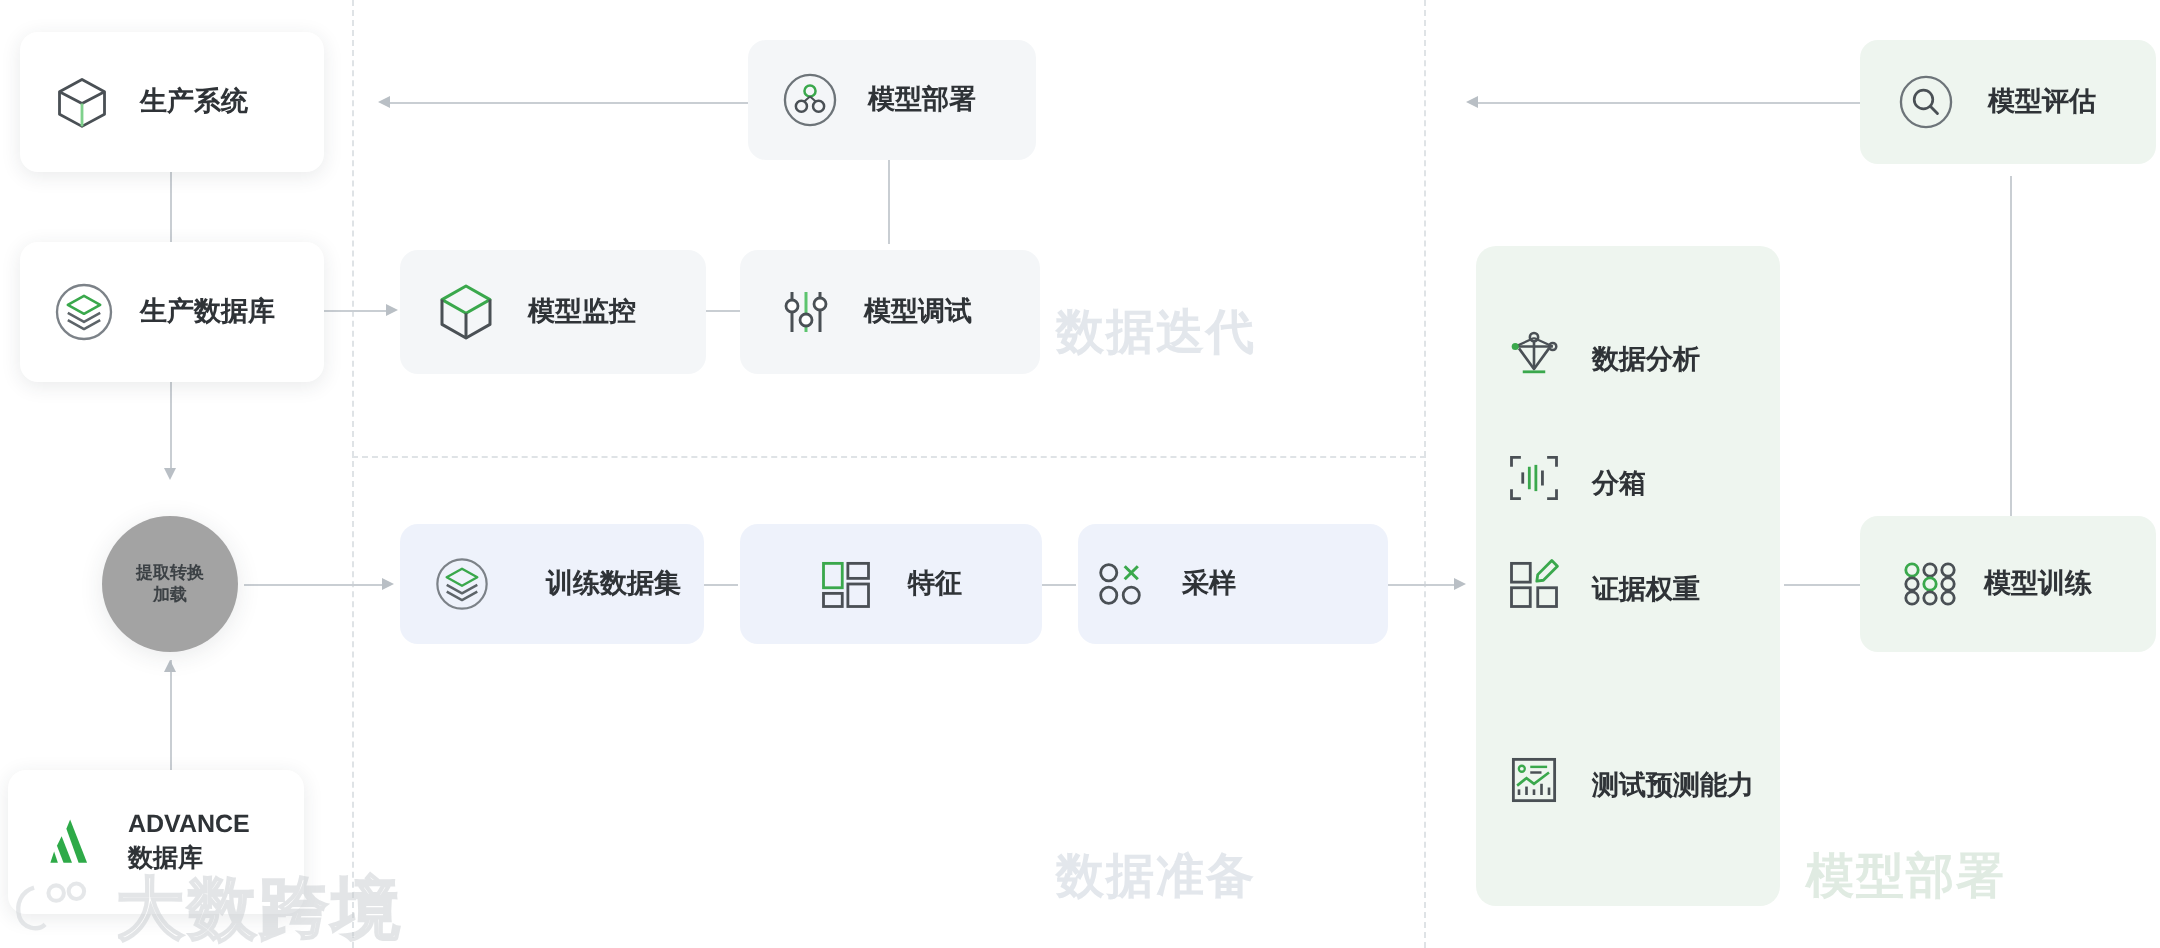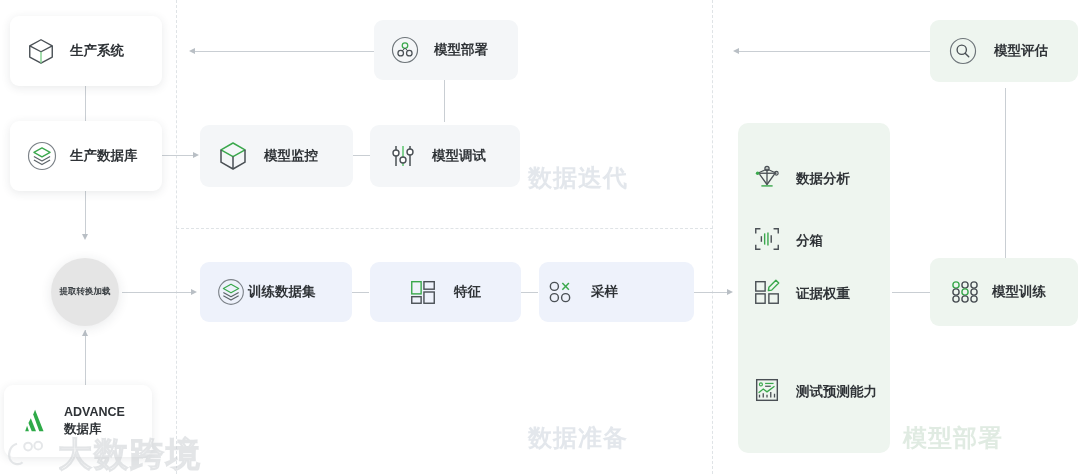--- a/index.html
+++ b/index.html
@@ -26,23 +26,23 @@
   
   .card{position:absolute;border-radius:9px;display:flex;align-items:center;box-sizing:border-box;}
   .card .ico{flex:0 0 auto;display:flex;align-items:center;justify-content:center;}
   .card .lbl{font-size:13.5px;font-weight:bold;color:#2f3337;line-height:1.35;white-space:nowrap;}
   .card-white{background:#ffffff;box-shadow:0 2px 10px rgba(40,50,60,.10);}
   .card-grey{background:#f4f6f8;}
   .card-blue{background:#eef2fb;}
   .card-green{background:#eef5ef;}
 
   
-  .circle-node{position:absolute;border-radius:50%;background:#e5e5e5;
+  .circle-node{position:absolute;border-radius:50%;background:#a3a3a3;
     box-shadow:0 2px 12px rgba(40,50,60,.10);
-    display:flex;flex-direction:row;align-items:center;justify-content:center;
+    display:flex;flex-direction:column;align-items:center;justify-content:center;
     text-align:center;}
   .circle-node .ctext{font-size:8.5px;font-weight:bold;color:#3c4145;line-height:1.35;}
 
   
   .ln{position:absolute;background:#c9ced3;}
   .ln-h{height:1px;}
   .ln-v{width:1px;}
   .arrow{position:absolute;width:0;height:0;}
   .arrow-r{border-top:3.5px solid transparent;border-bottom:3.5px solid transparent;border-left:6px solid #b9bfc5;}
   .arrow-l{border-top:3.5px solid transparent;border-bottom:3.5px solid transparent;border-right:6px solid #b9bfc5;}
@@ -65,21 +65,21 @@
 <body>
 
 <div id="stage">
 
   <div class="dash-v" style="left:176px;top:0;height:474px;"></div>
   <div class="dash-v" style="left:712px;top:0;height:474px;"></div>
   <div class="dash-h" style="left:176px;top:228px;width:537px;"></div>
 
   <div class="green-panel" style="left:738px;top:123px;width:152px;height:330px;"></div>
 
-  <div class="wm wm-grey" style="left:528px;top:162px;">数据迭代</div>
+  <div class="wm wm-grey" style="left:528px;top:150px;">数据迭代</div>
   <div class="wm wm-grey" style="left:528px;top:422px;">数据准备</div>
   <div class="wm wm-green" style="left:903px;top:422px;">模型部署</div>
 
   <div class="ln ln-v" style="left:85px;top:86px;height:38px;"></div>
 
   <div class="ln ln-v" style="left:85px;top:191px;height:45px;"></div>
   <div class="arrow arrow-d" style="left:81.5px;top:234px;"></div>
 
   <div class="ln ln-v" style="left:85px;top:330px;height:55px;"></div>
   <div class="arrow arrow-u" style="left:81.5px;top:330px;"></div>
@@ -194,21 +194,21 @@
 
   <div class="card card-blue" style="left:200px;top:262px;width:152px;height:60px;padding-left:14px;">
     <span class="ico">
       <svg width="34" height="34" viewBox="0 0 40 40">
         <circle cx="20" cy="20" r="14.5" fill="none" stroke="#7c8288" stroke-width="1.3"></circle>
         <path d="M20 11 L29 16 L20 21 L11 16 Z" fill="none" stroke="#3aa84c" stroke-width="1.4" stroke-linejoin="round"></path>
         <path d="M11 20.5 L20 25.5 L29 20.5" fill="none" stroke="#5d6469" stroke-width="1.4" stroke-linejoin="round"></path>
         <path d="M11 24.5 L20 29.5 L29 24.5" fill="none" stroke="#5d6469" stroke-width="1.4" stroke-linejoin="round"></path>
       </svg>
     </span>
-    <span class="lbl" style="margin-left:0;">训练数据集</span>
+    <span class="lbl" style="margin-left:25px;">训练数据集</span>
   </div>
 
   <div class="card card-blue" style="left:370px;top:262px;width:151px;height:60px;padding-left:38px;">
     <span class="ico">
       <svg width="30" height="30" viewBox="0 0 32 32">
         <rect x="4" y="5" width="10" height="13" fill="none" stroke="#3aa84c" stroke-width="1.5"></rect>
         <rect x="17" y="5" width="11" height="8" fill="none" stroke="#4a5055" stroke-width="1.5"></rect>
         <rect x="4" y="21" width="10" height="7" fill="none" stroke="#4a5055" stroke-width="1.5"></rect>
         <rect x="17" y="16" width="11" height="12" fill="none" stroke="#4a5055" stroke-width="1.5"></rect>
       </svg>

